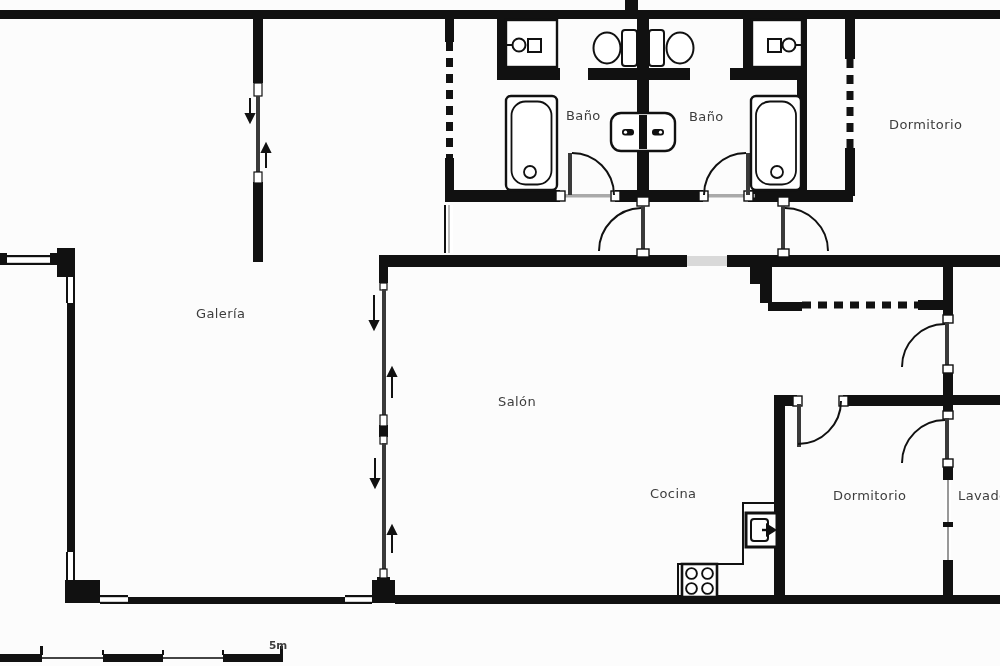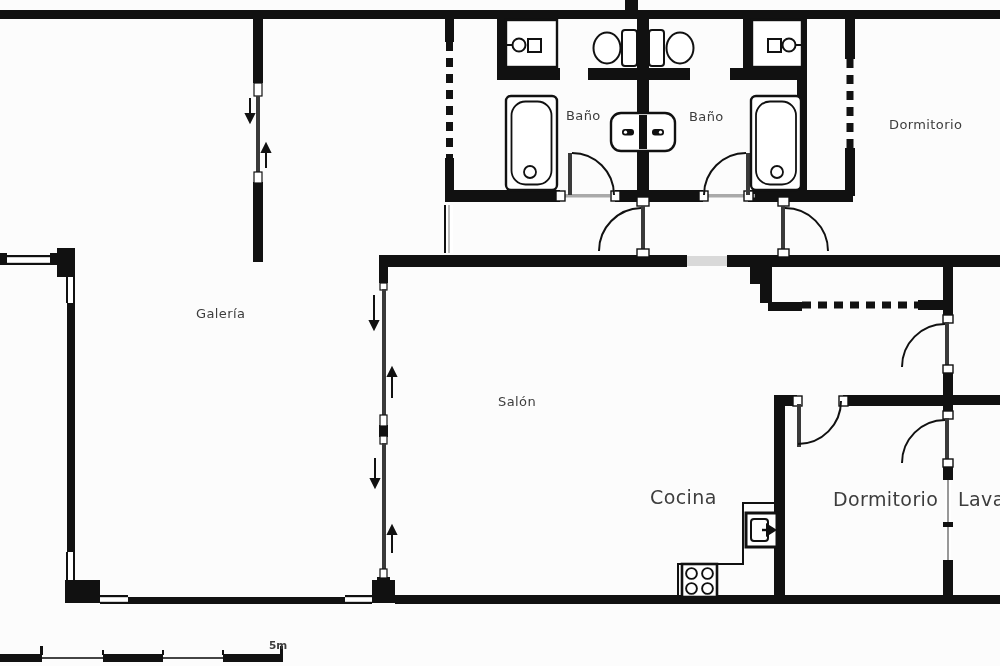--- a/index.html
+++ b/index.html
@@ -5,21 +5,21 @@
   html,body{margin:0;padding:0;}
   body{
     width:1000px;height:666px;position:relative;overflow:hidden;
     background:#fcfcfc;font-family:"DejaVu Sans","Liberation Sans",sans-serif;
   }
   #plan{position:absolute;left:0;top:0;}
   .room-label{
     position:absolute;color:#3d3d3d;font-size:13px;letter-spacing:.4px;
     font-weight:500;white-space:nowrap;
   }
-  .room-label.big{font-size:19px;}
+  .room-label.big{font-size:13px;}
   .scale-label{
     position:absolute;color:#3d3d3d;font-size:10.5px;font-weight:600;white-space:nowrap;
   }
 </style>
 </head>
 <body>
 
 <svg id="plan" width="1000" height="666" viewBox="0 0 1000 666">
 
   <g fill="#111">

